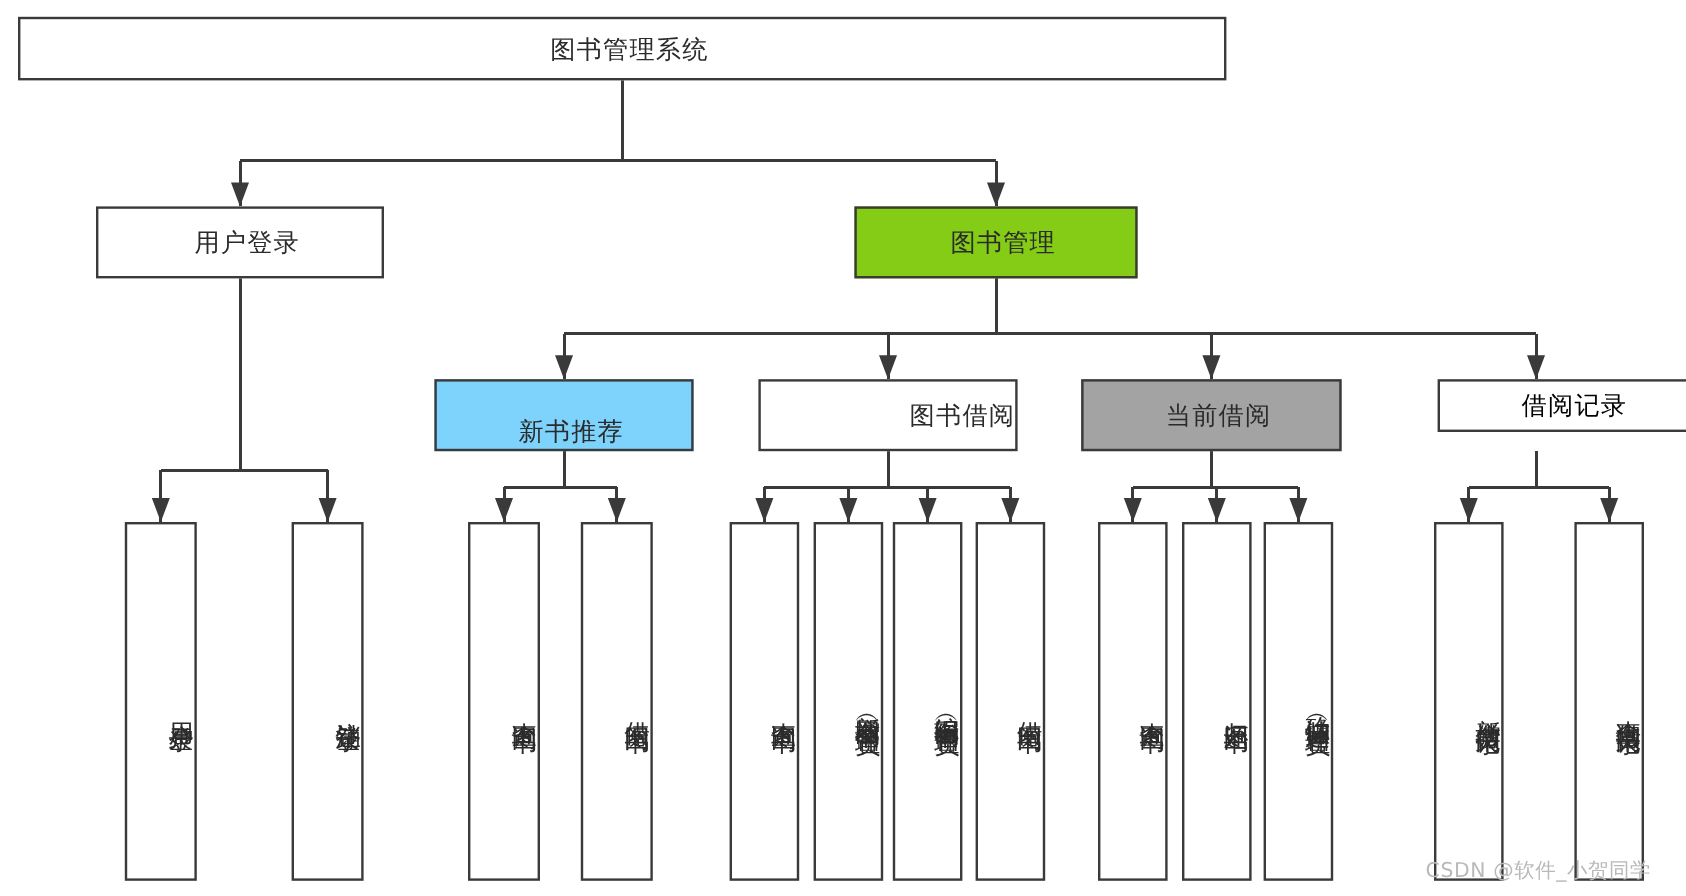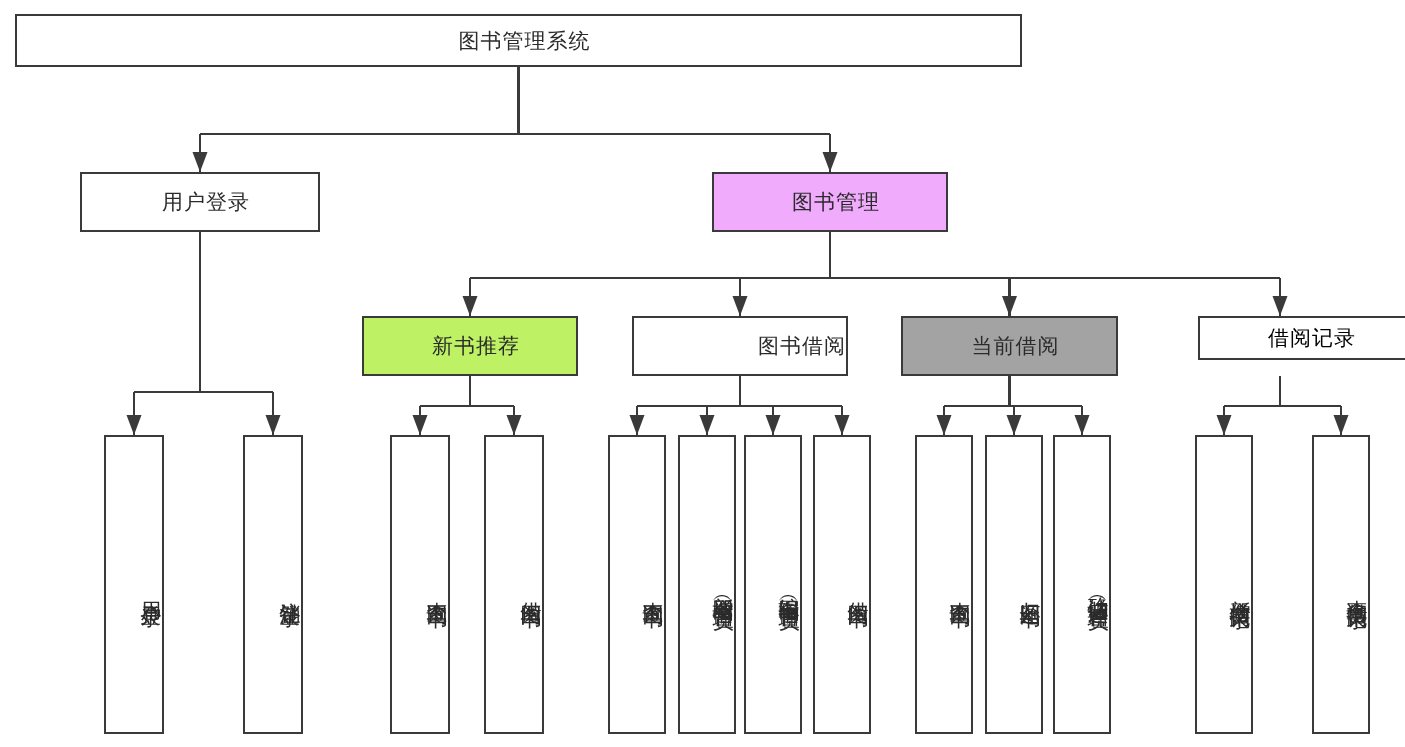--- a/index.html
+++ b/index.html
@@ -126,24 +126,24 @@
       <line x1="1341" y1="406" x2="1341" y2="435" stroke="#3a3a3a" stroke-width="2.5" shape-rendering="crispEdges"></line>
       <path d="M 1333.5 415 L 1348.5 415 L 1341 435 Z" fill="#3a3a3a"></path>
     </svg>
   <div id="nodes">
       <div class="node horizontal" style="left: 15px; top: 14px; width: 1007px; height: 53px; border-color: rgb(58, 58, 58); background: rgb(255, 255, 255); color: rgb(43, 43, 43);">
         <span class="label">图书管理系统</span>
       </div>
       <div class="node horizontal" style="left: 80px; top: 172px; width: 240px; height: 60px; border-color: rgb(58, 58, 58); background: rgb(255, 255, 255); color: rgb(43, 43, 43);">
         <span class="label">用户登录</span>
       </div>
-      <div class="node horizontal" style="left: 712px; top: 172px; width: 236px; height: 60px; border-color: rgb(58, 58, 58); background: #f0abfc; color: rgb(43, 43, 43);">
+      <div class="node horizontal" style="left: 712px; top: 172px; width: 236px; height: 60px; border-color: rgb(58, 58, 58); background: #84cc16; color: rgb(43, 43, 43);">
         <span class="label">图书管理</span>
       </div>
-      <div class="node horizontal" style="left: 362px; top: 316px; width: 216px; height: 60px; border-color: rgb(58, 58, 58); background: #bef264; color: rgb(43, 43, 43);">
+      <div class="node horizontal" style="left: 362px; top: 316px; width: 216px; height: 60px; border-color: rgb(58, 58, 58); background: #7dd3fc; color: rgb(43, 43, 43); align-items: flex-end;">
         <span class="label">新书推荐</span>
       </div>
       <div class="node horizontal" style="left: 632px; top: 316px; width: 216px; height: 60px; border-color: rgb(58, 58, 58); background: rgb(255, 255, 255); color: rgb(43, 43, 43); justify-content: flex-end;">
         <span class="label">图书借阅</span>
       </div>
       <div class="node horizontal" style="left: 901px; top: 316px; width: 217px; height: 60px; border-color: rgb(58, 58, 58); background: #a3a3a3; color: rgb(43, 43, 43);">
         <span class="label">当前借阅</span>
       </div>
       <div class="node horizontal" style="left: 1172px; top: 316px; width: 216px; height: 44px; border-color: rgb(58, 58, 58); background: rgb(255, 255, 255); color: #000000; margin-left: 26px;">
         <span class="label">借阅记录</span>
@@ -181,13 +181,14 @@
       <div class="node vertical" style="left: 1053px; top: 435px; width: 58px; height: 299px; border-color: rgb(58, 58, 58); background: rgb(255, 255, 255); color: rgb(43, 43, 43);">
         <span class="label">确认归还（管理员）</span>
       </div>
       <div class="node vertical" style="left: 1195px; top: 435px; width: 58px; height: 299px; border-color: rgb(58, 58, 58); background: rgb(255, 255, 255); color: rgb(43, 43, 43);">
         <span class="label">新增借阅记录</span>
       </div>
       <div class="node vertical" style="left: 1312px; top: 435px; width: 58px; height: 299px; border-color: rgb(58, 58, 58); background: rgb(255, 255, 255); color: rgb(43, 43, 43);">
         <span class="label">查询借阅记录</span>
       </div>
     </div>
+  <div id="watermark">CSDN @软件_小贺同学</div>
 </div>
 
 </body></html>

